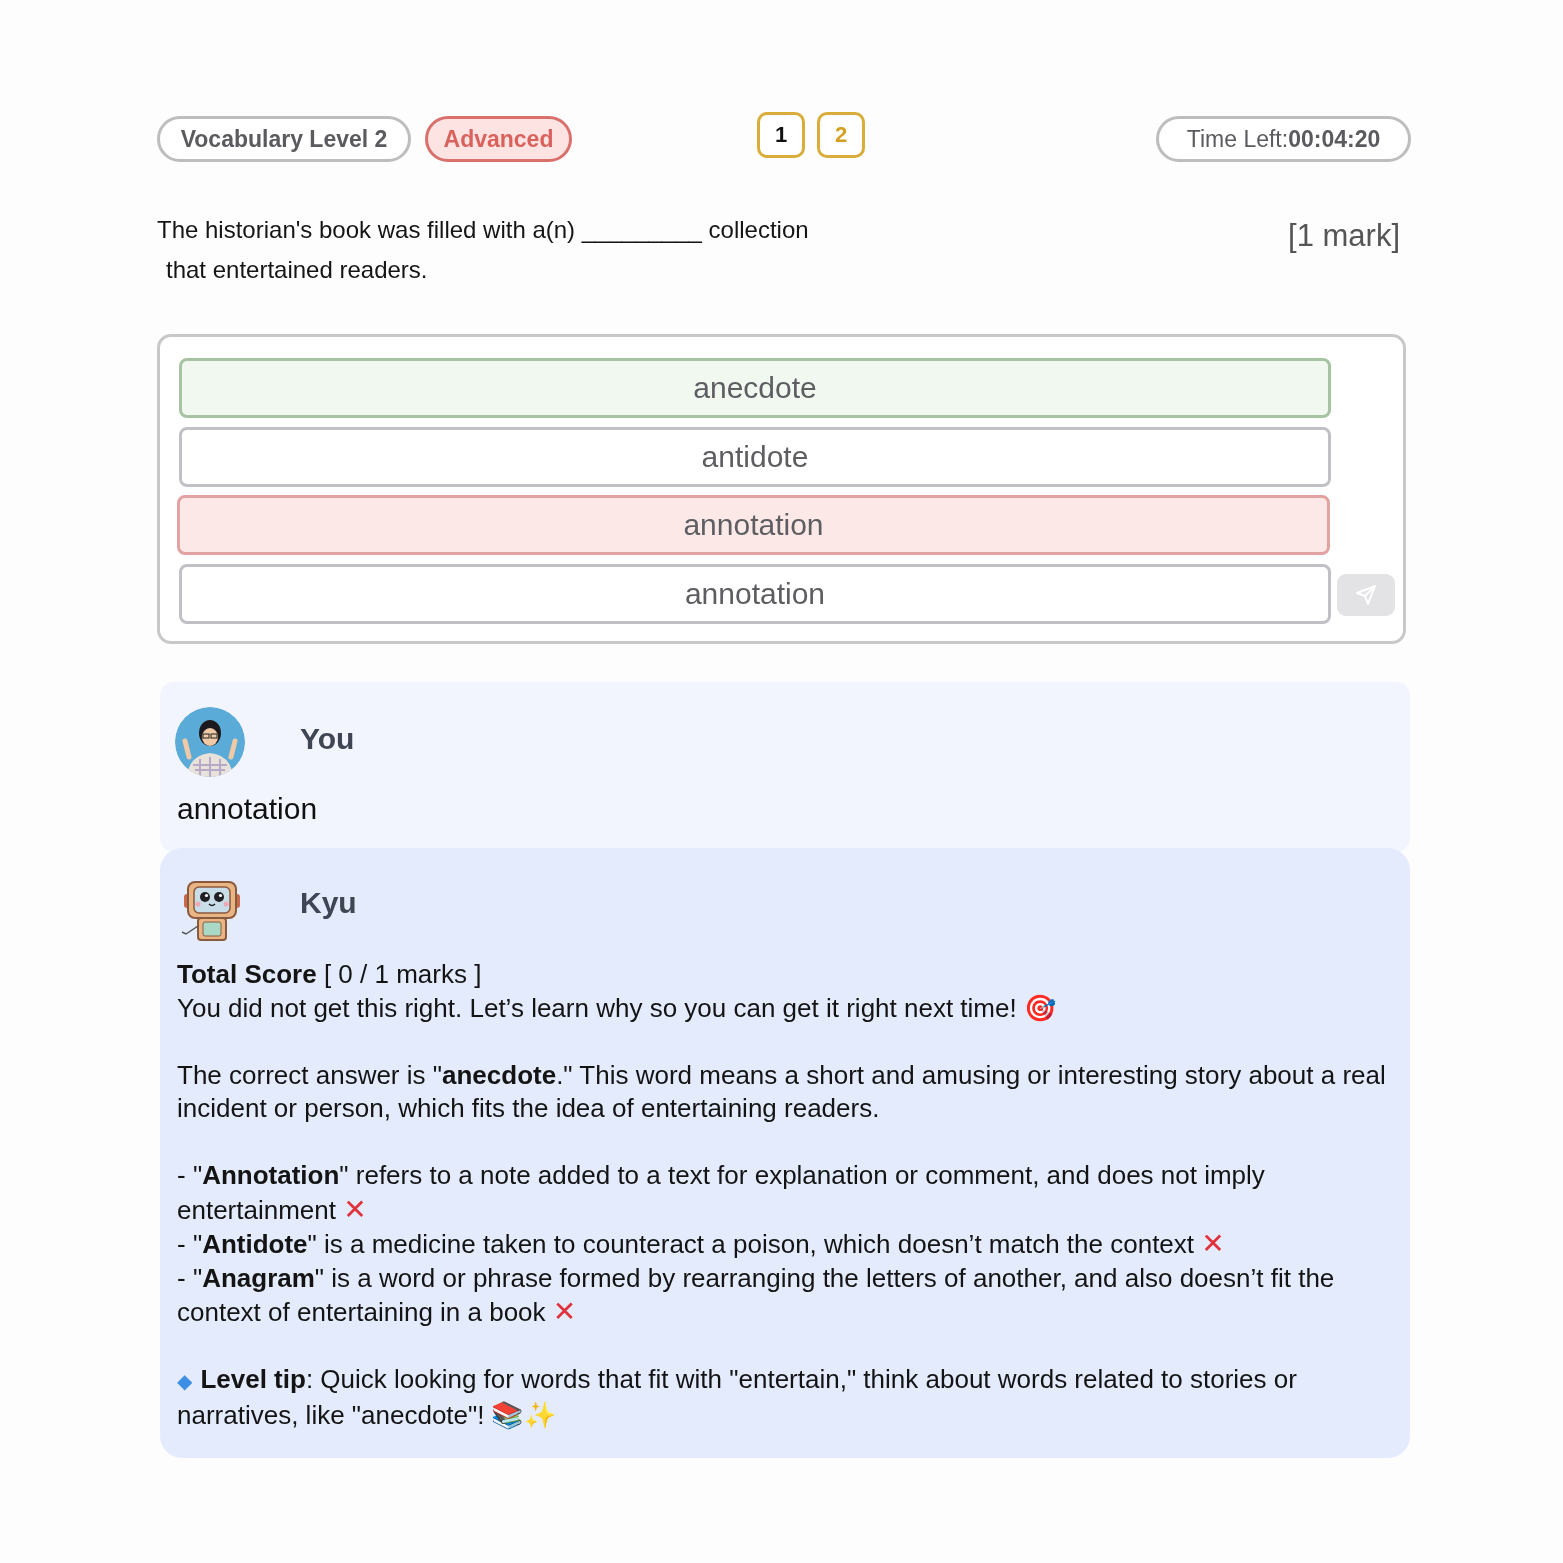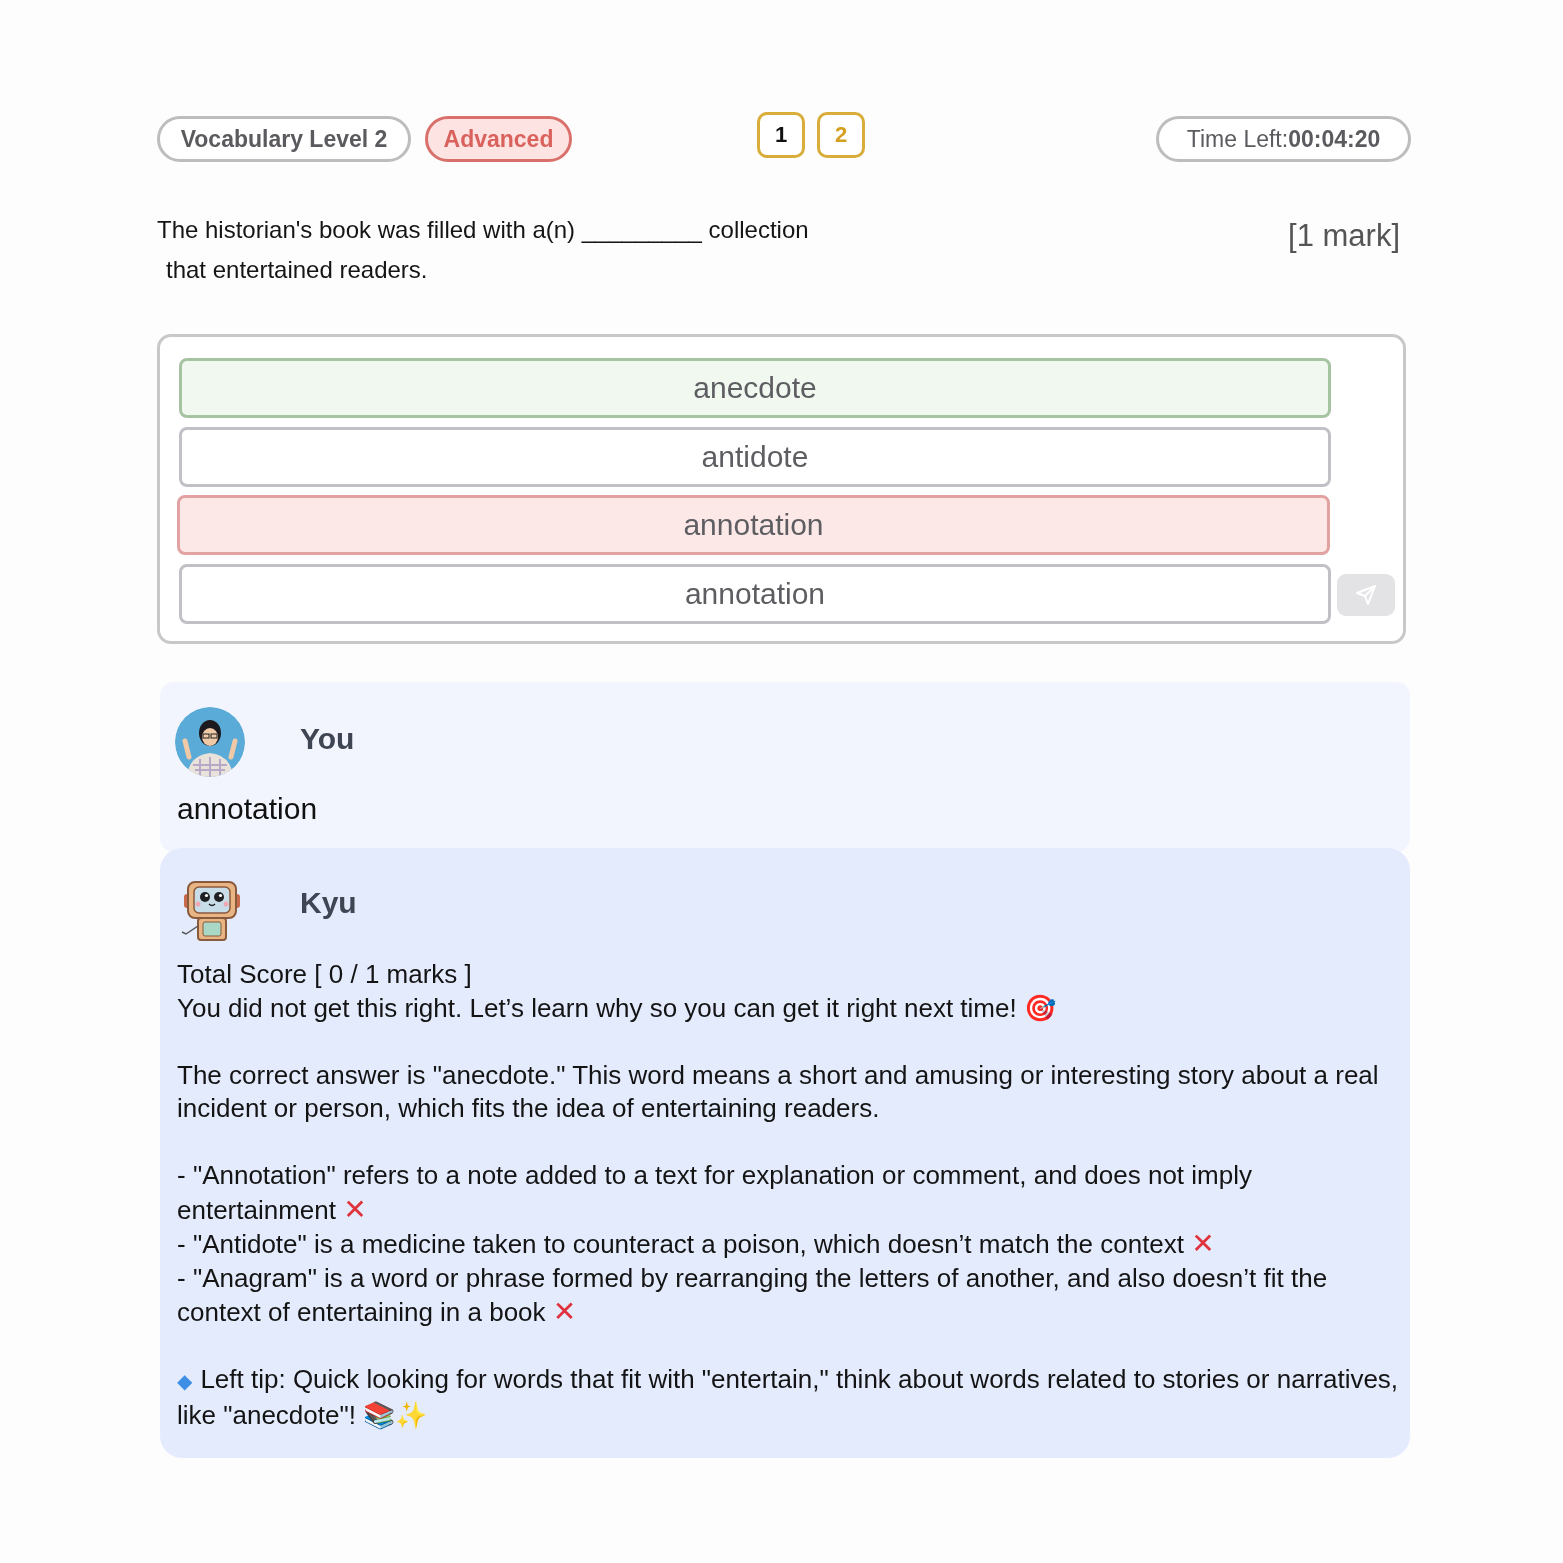--- a/index.html
+++ b/index.html
@@ -36,21 +36,21 @@
   .msg-kyu { position: absolute; top: 848px; left: 160px; width: 1250px; height: 610px; background: #e3ebfd; border-radius: 22px; padding-left: 48px; }
   .avatar { position: absolute; left: 15px; top: 25px; width: 70px; height: 70px; border-radius: 50%; overflow: hidden; }
   .sender { position: absolute; left: 100px; font-size: 30px; font-weight: 700; color: #3f4553; margin-left: 40px; }
   .you-name { top: 40px; }
   .you-text { position: absolute; left: 17px; top: 110px; font-size: 30px; color: #111; }
   .kyu-avatar { position: absolute; left: 18px; top: 28px; width: 68px; height: 68px; }
   .kyu-name { top: 38px; }
   .kyu-body { position: absolute; left: 17px; top: 110px; width: 1225px; font-size: 26px; line-height: 33.5px; color: #141414; }
   .kyu-body p { margin: 0; }
   .kyu-body .gap { height: 33.5px; }
-  .kyu-body b { font-weight: 400; }
+  .kyu-body b { font-weight: 700; }
   .x-mark { color: #e0323c; font-weight: 700; font-size: 28px; }
   .diamond { color: #3d8fe6; font-size: 20px; margin-right: 8px; }
 </style>
 </head>
 <body>
 
 <div class="topbar">
   <div class="pill pill-level">Vocabulary Level 2</div>
   <div class="pill pill-diff">Advanced</div>
   <div class="qnum qnum-1">1</div>
@@ -128,15 +128,15 @@
       <span>You did not get this right. Let’s learn why so you can get it right next time!</span>
       <span>🎯</span>
     </p>
     <div class="gap"></div>
     <p><span>The correct answer is "</span><b>anecdote</b><span>." This word means a short and amusing or interesting story about a real incident or person, which fits the idea of entertaining readers.</span></p>
     <div class="gap"></div>
     <p><span>- "</span><b>Annotation</b><span>" refers to a note added to a text for explanation or comment, and does not imply entertainment</span> <span class="x-mark">✕</span></p>
     <p><span>- "</span><b>Antidote</b><span>" is a medicine taken to counteract a poison, which doesn’t match the context</span> <span class="x-mark">✕</span></p>
     <p><span>- "</span><b>Anagram</b><span>" is a word or phrase formed by rearranging the letters of another, and also doesn’t fit the context of entertaining in a book</span> <span class="x-mark">✕</span></p>
     <div class="gap"></div>
-    <p><span class="diamond">◆</span><b>Left tip</b><span>: Quick looking for words that fit with "entertain," think about words related to stories or narratives, like "anecdote"!</span> <span>📚✨</span></p>
+    <p><span class="diamond">◆</span><b>Level tip</b><span>: Quick looking for words that fit with "entertain," think about words related to stories or narratives, like "anecdote"!</span> <span>📚✨</span></p>
   </div>
 </div>
 
 </body></html>

